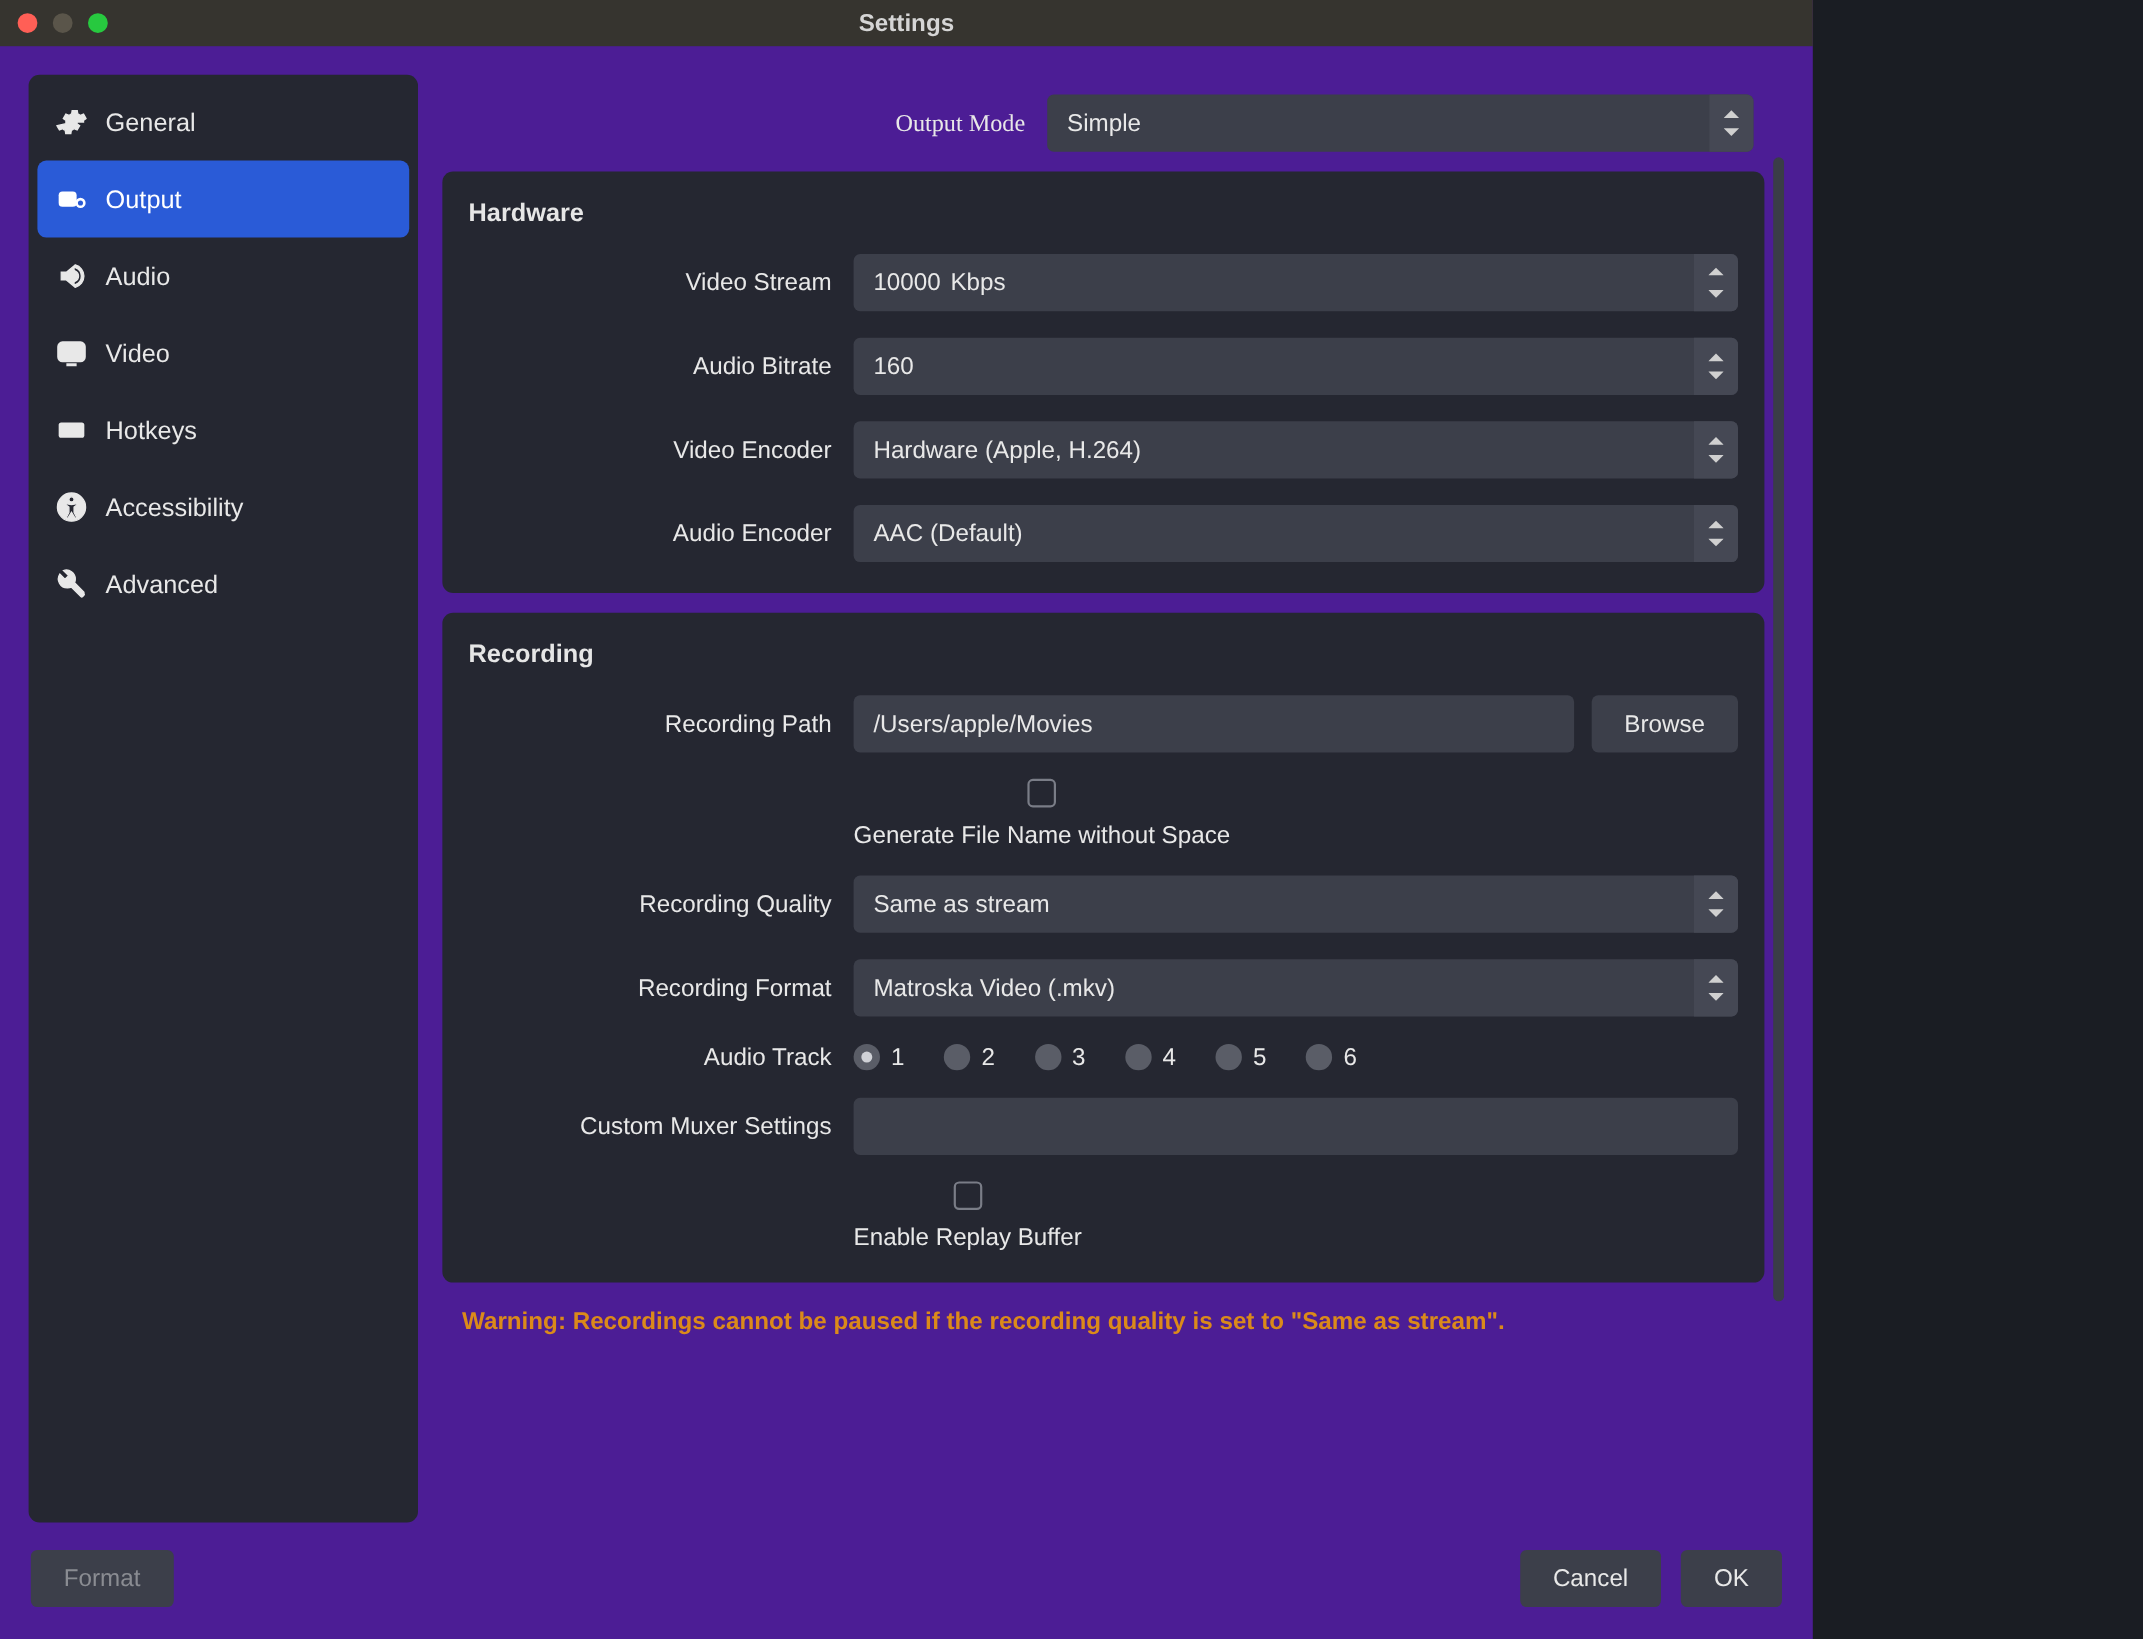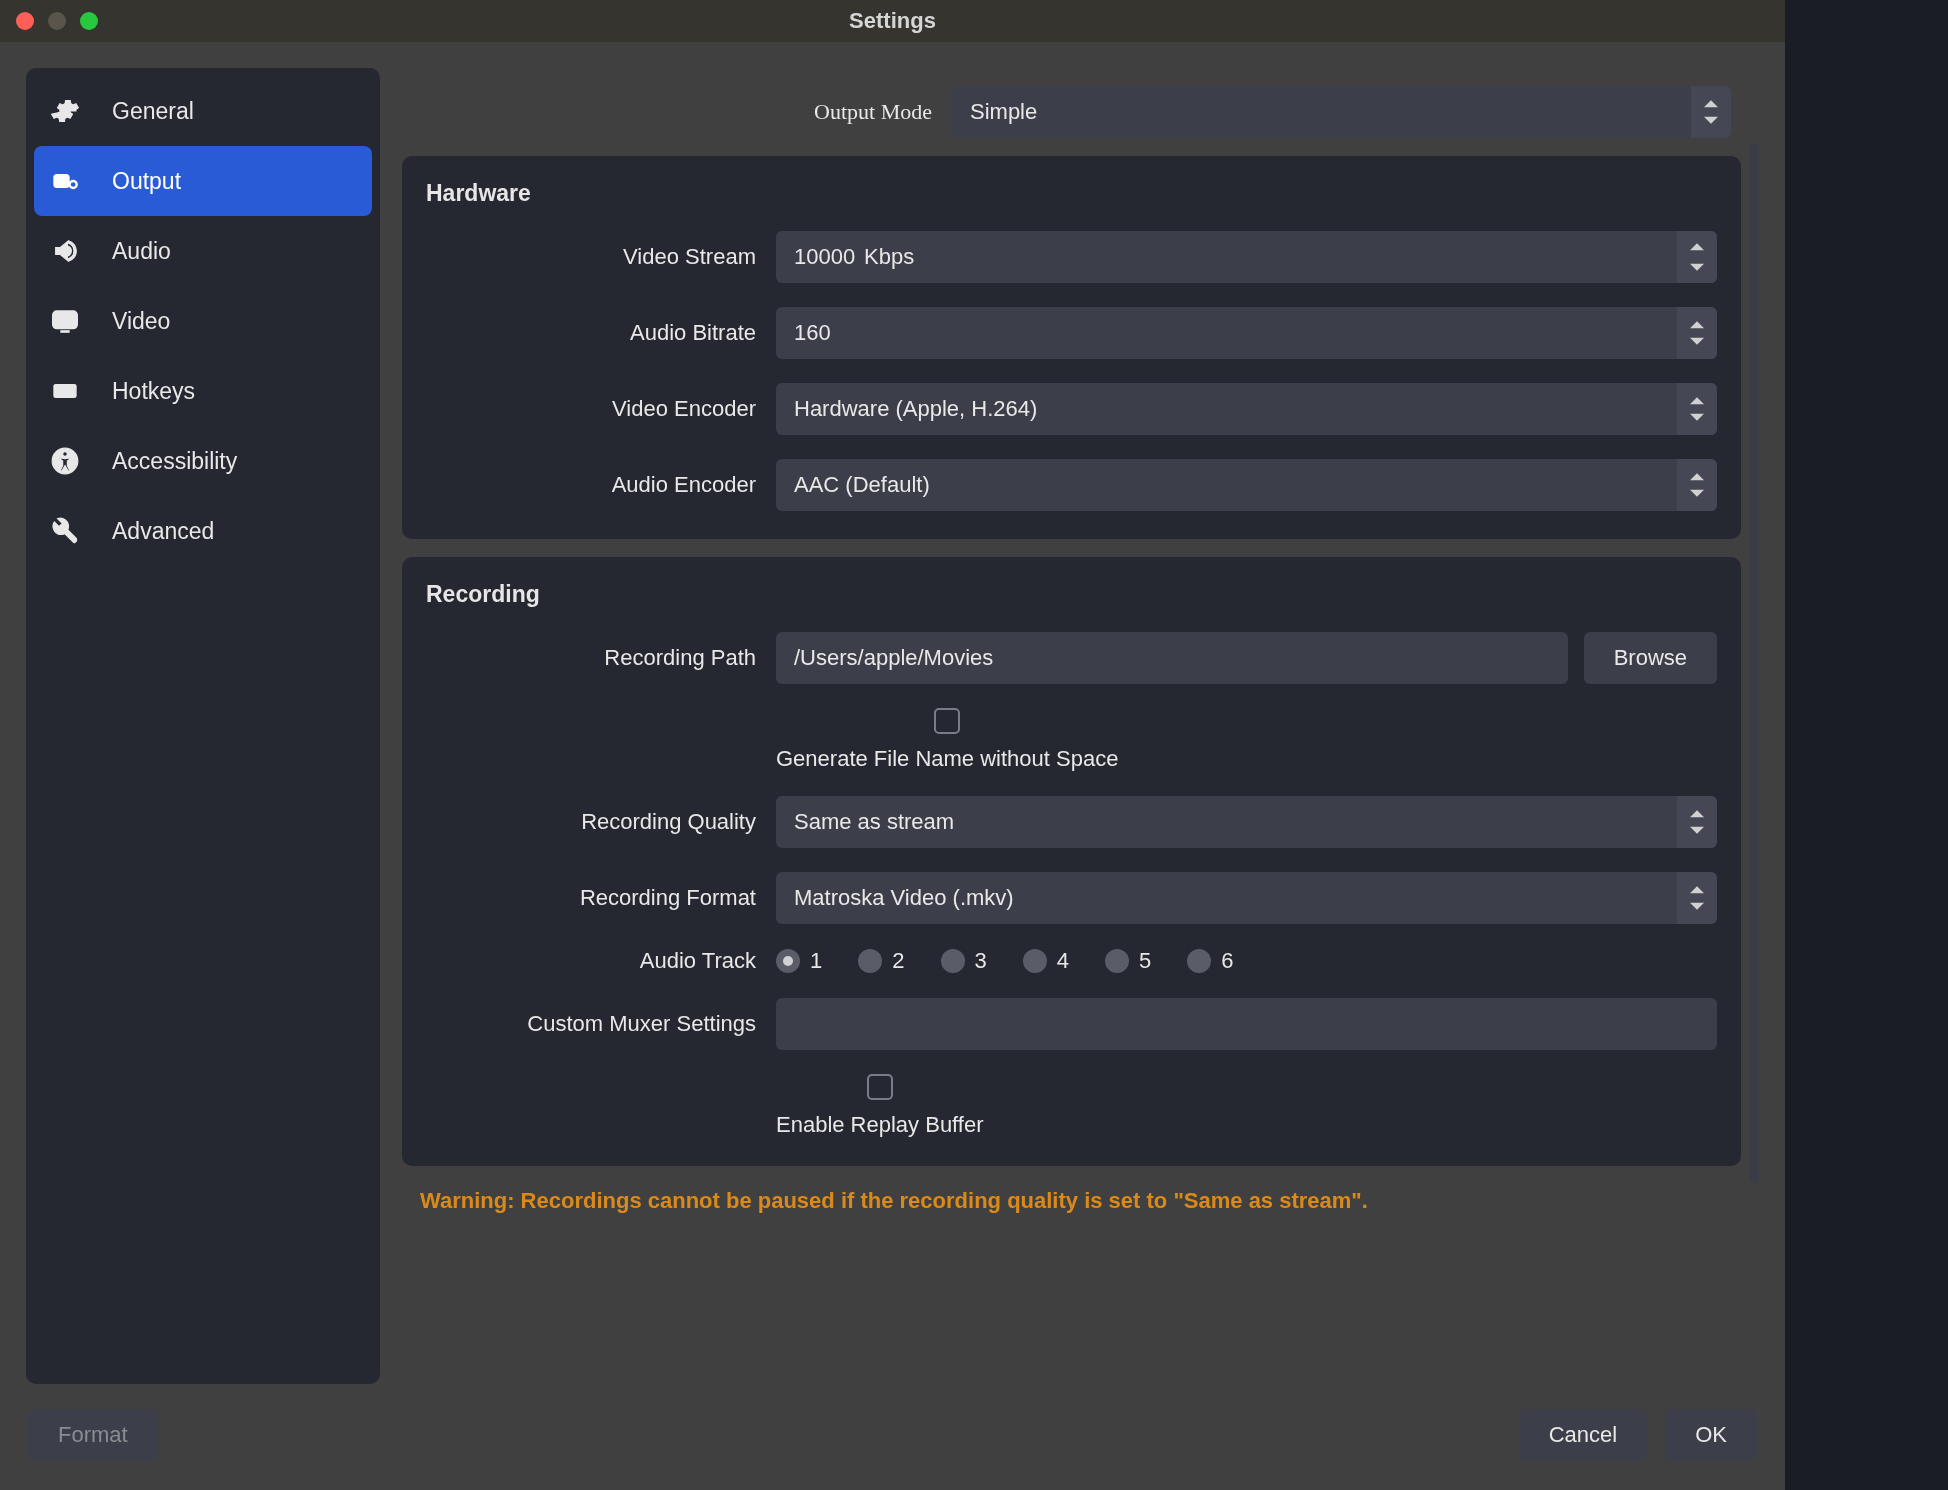--- a/index.html
+++ b/index.html
@@ -5,25 +5,25 @@
   * { box-sizing: border-box; margin: 0; padding: 0; }
   html, body { width: 100%; height: 100%; }
   body {
     font-family: -apple-system, "Helvetica Neue", Arial, sans-serif;
     background: #1a1d23;
     color: #e8e8e8;
     font-size: 21px;
     overflow: hidden;
   }
   .window {
-    width: 1785px;
+    width: 1648px;
     height: 1490px;
     display: flex;
     flex-direction: column;
-    background: #404040;
+    background: #4c1d95;
     transform-origin: top left;
   }
   
   .titlebar {
     height: 42px;
     background: #36342f;
     display: flex;
     align-items: center;
     position: relative;
   }
@@ -66,21 +66,21 @@
     background: #252731;
     border-radius: 10px;
     padding: 8px;
     display: flex;
     flex-direction: column;
     gap: 0;
   }
   .side-item {
     display: flex;
     align-items: center;
-    gap: 32px;
+    gap: 16px;
     padding: 0 16px;
     height: 70px;
     border-radius: 8px;
     color: #e8e8e8;
     cursor: pointer;
     font-size: 23px;
   }
   .side-item.selected {
     background: #2a5bd7;
     color: #fff;

